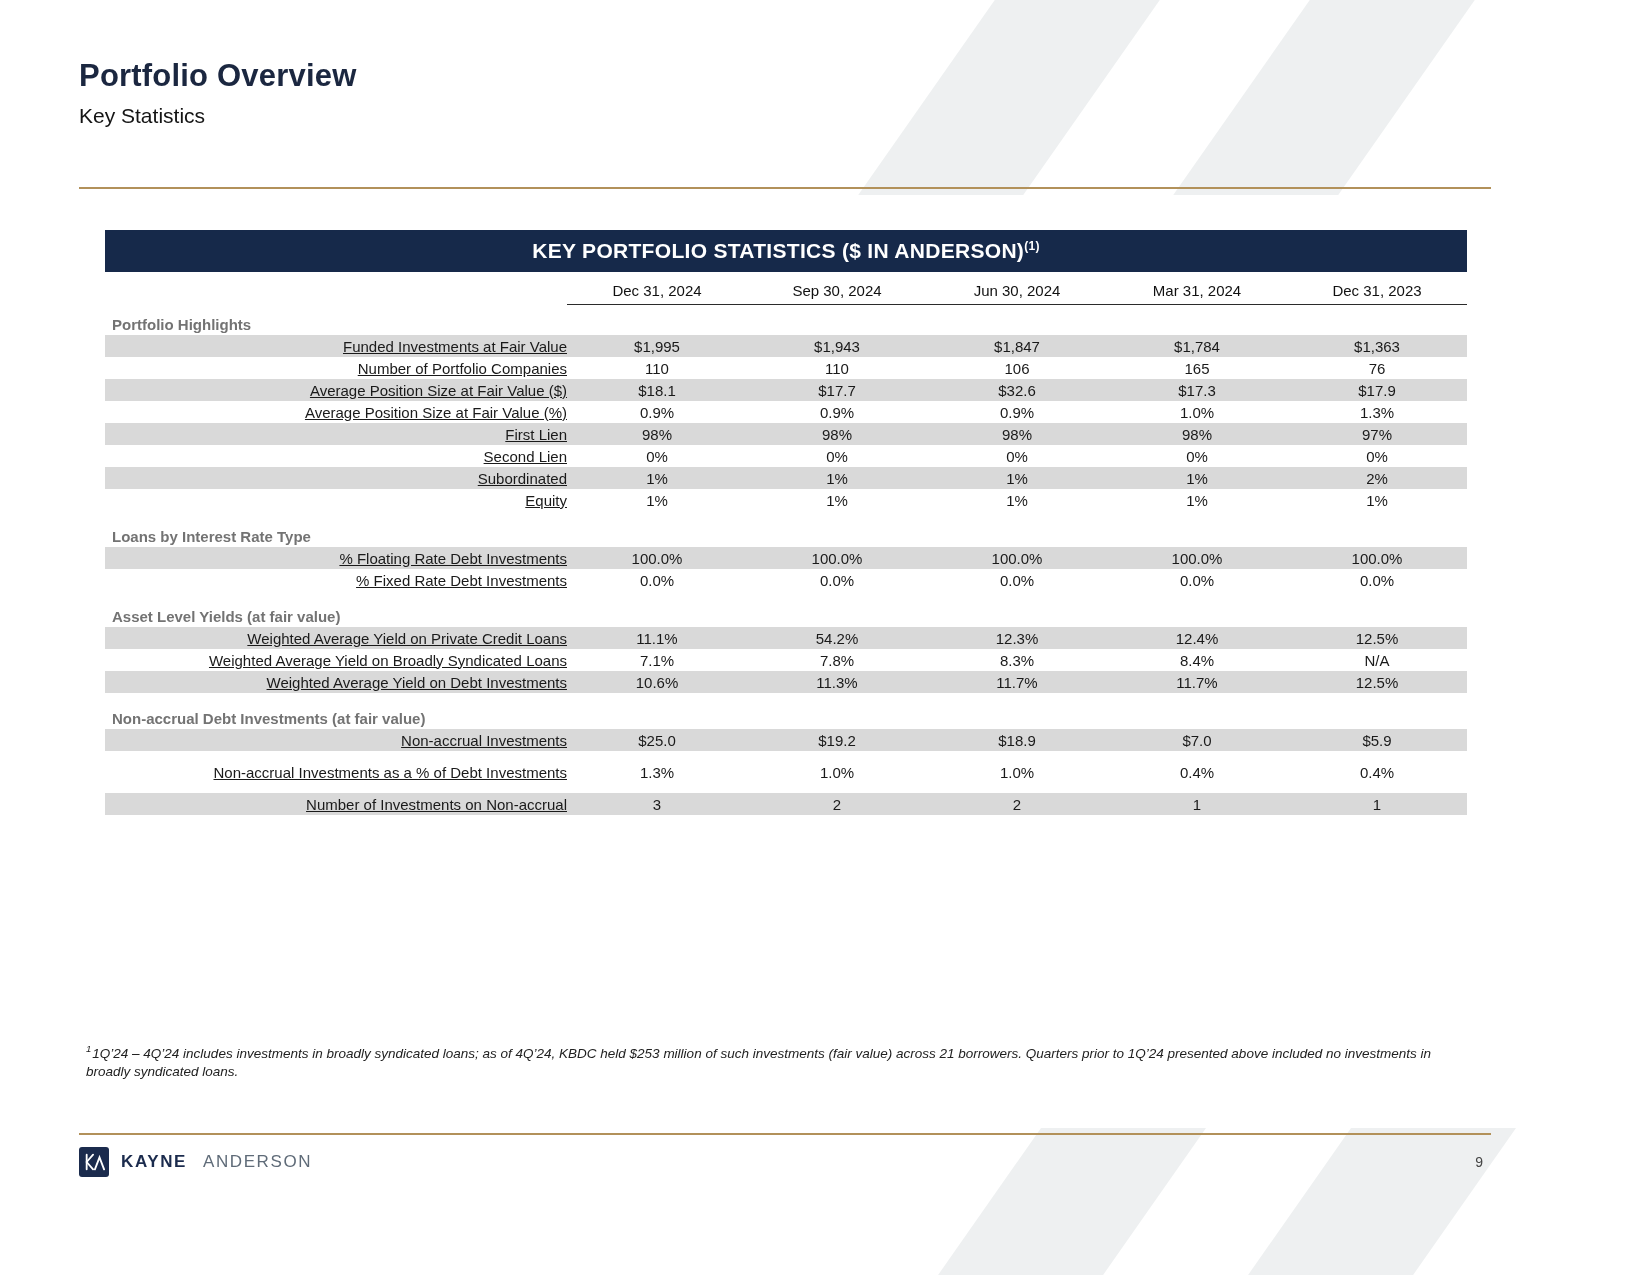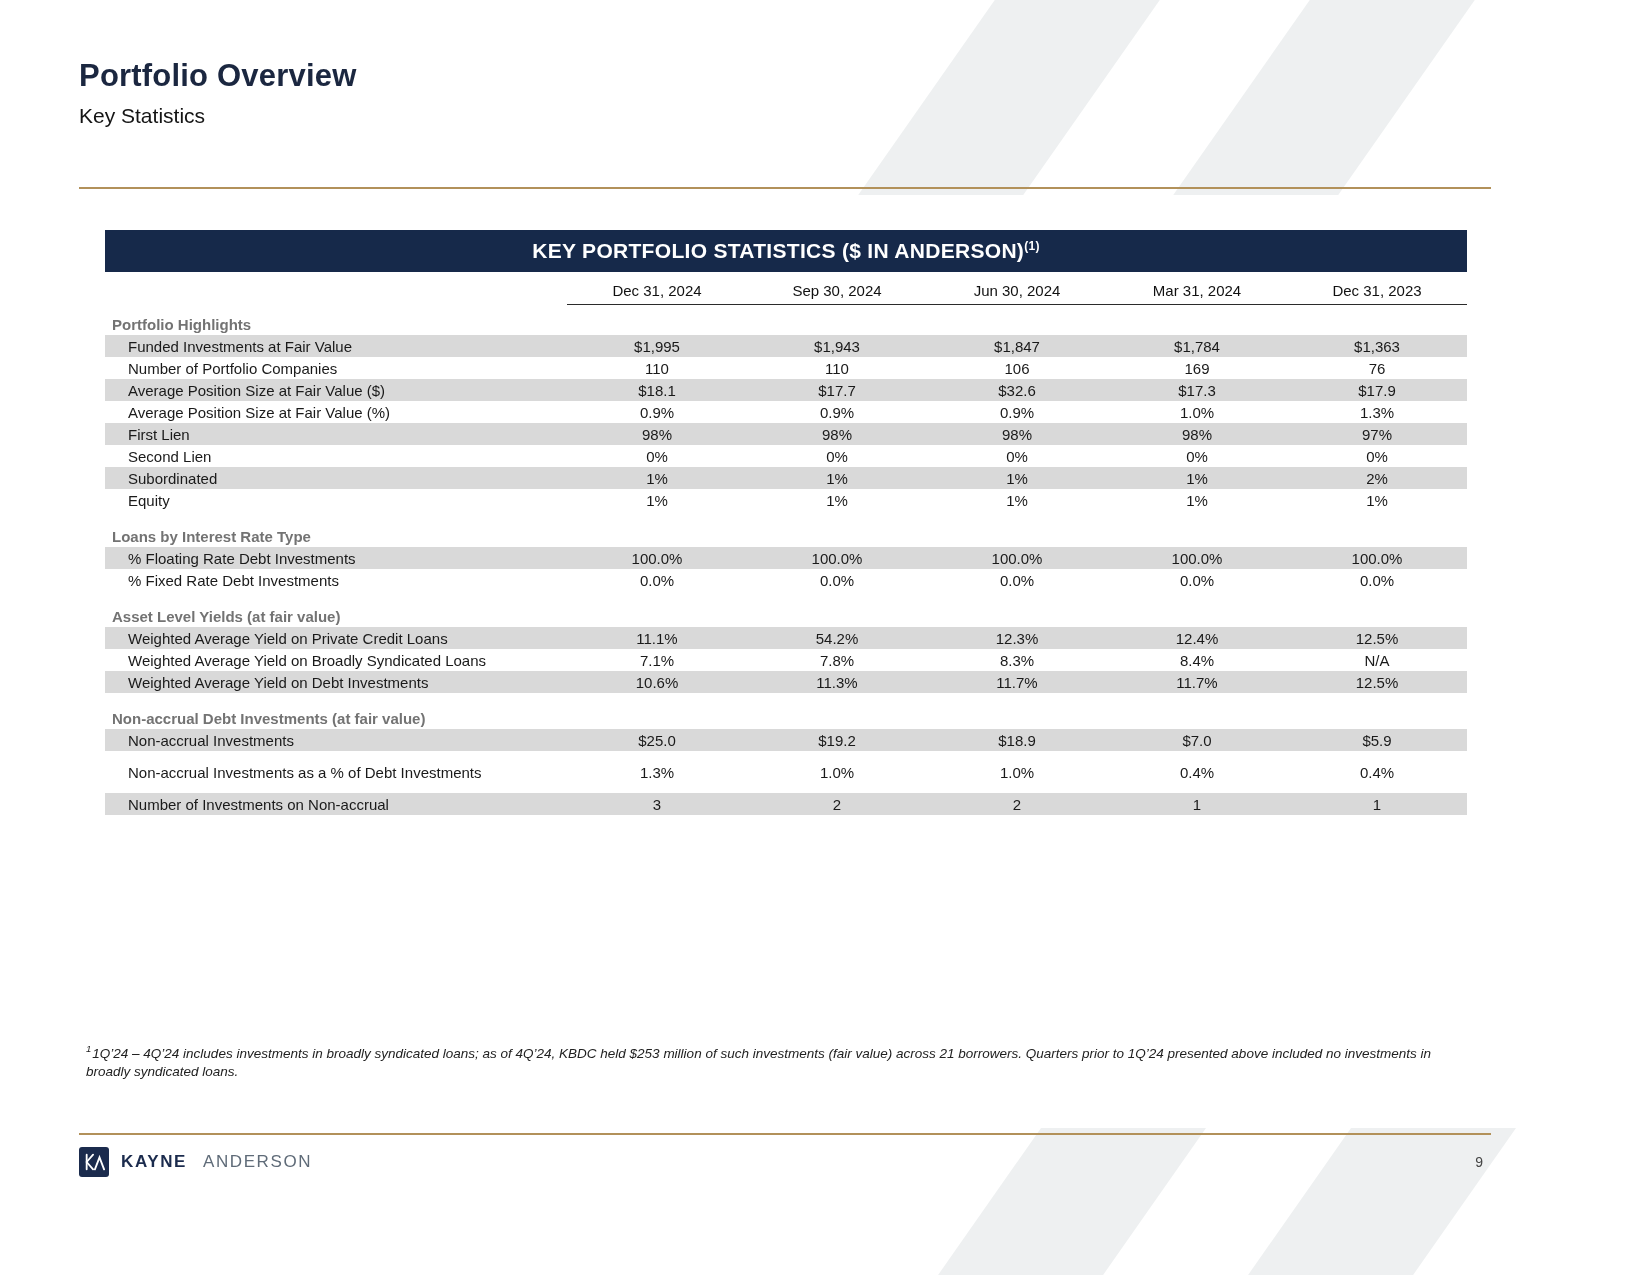--- a/index.html
+++ b/index.html
@@ -40,21 +40,21 @@
     padding-bottom:5px; border-bottom:1.5px solid #2b2b2b;
   }
   .col-spacer { border-bottom:none; }
 
   .sec-h { font-weight:bold; font-size:15px; color:#737373; padding:2px 0 2px 7px; margin-top:15px; }
   .sec-h.first { margin-top:9px; }
 
   .trow { min-height:22px; align-items:center; font-size:15px; }
   .trow.shaded { background:#d9d9d9; }
   .trow.spaced { margin:10px 0; }
-  .label-cell { padding-left:23px; text-align:left; }
+  .label-cell { padding-left:23px; text-align:right;text-decoration:underline; }
   .val { text-align:center; }
 
   .footnote {
     position:absolute; left:86px; top:1042px; width:1392px;
     font-size:13.5px; font-style:italic; color:#222; line-height:1.4;
   }
   .footnote sup { font-size:9.5px; font-style:italic; margin-right:1px; }
 
   .footer { position:absolute; left:79px; top:1147px; width:1412px; display:flex; align-items:center; }
   .logo-box {
@@ -100,21 +100,21 @@
           <div class="val">$1,943</div>
           <div class="val">$1,847</div>
           <div class="val">$1,784</div>
           <div class="val">$1,363</div>
         </div>
         <div class="trow">
           <div class="label-cell">Number of Portfolio Companies</div>
           <div class="val">110</div>
           <div class="val">110</div>
           <div class="val">106</div>
-          <div class="val">169</div>
+          <div class="val">165</div>
           <div class="val">76</div>
         </div>
         <div class="trow shaded">
           <div class="label-cell">Average Position Size at Fair Value ($)</div>
           <div class="val">$18.1</div>
           <div class="val">$17.7</div>
           <div class="val">$32.6</div>
           <div class="val">$17.3</div>
           <div class="val">$17.9</div>
         </div>

